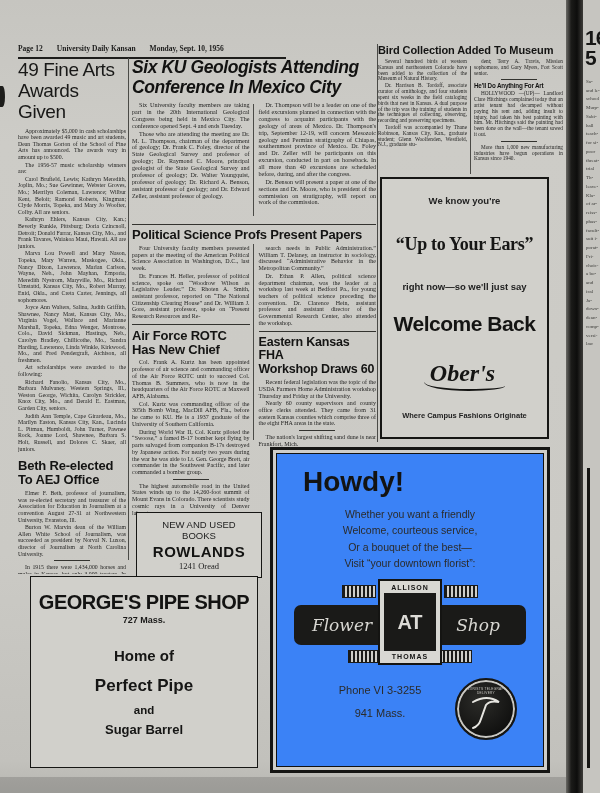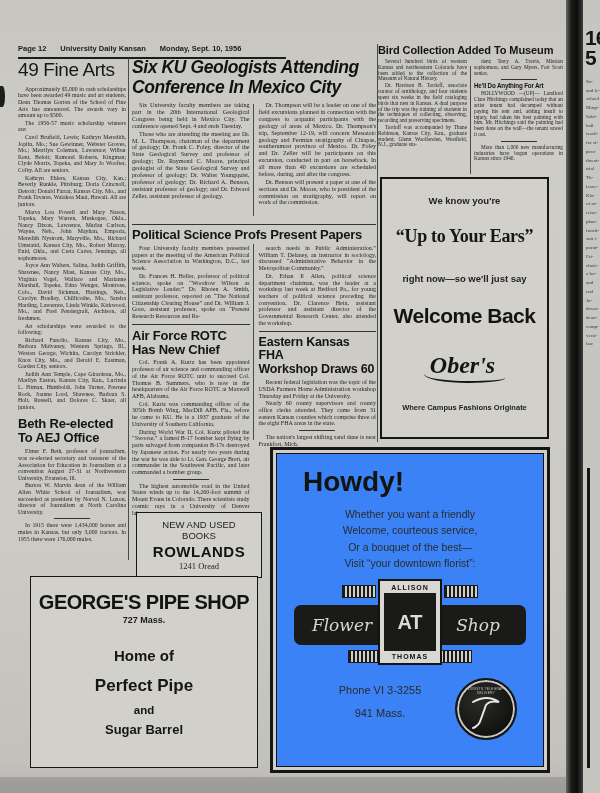--- a/index.html
+++ b/index.html
@@ -21,21 +21,21 @@
           line-height:1.12;letter-spacing:-.4px;color:#121211;margin:0;}
   .h-bold{font-family:"Liberation Sans",sans-serif;font-weight:700;color:#141413;margin:0;letter-spacing:-.2px;}
   .rule{border:0;border-top:1px solid #33332f;margin:4px 0;}
   .shortrule{width:36px;border:0;border-top:1px solid #33332f;margin:3px auto;}
   .vr{position:absolute;width:1px;background:#4a4a46;}
   .twocol{display:flex;gap:9px;}
   .mcol{width:118px;}
   
   .masthead{left:18px;top:44px;width:268px;display:flex;gap:14px;align-items:baseline;
             border-bottom:2px solid #1d1d1b;padding-bottom:4px;
-            font-family:Liberation Sans, sans-serif;font-weight:700;font-size:7.5px;color:#1c1c1b;}
+            font-family:Liberation Serif, serif;font-weight:700;font-size:7.5px;color:#1c1c1b;}
   
   .adbox{position:absolute;background:#d1d0cb;border:2px solid #161614;z-index:5;box-sizing:border-box;}
   .center{text-align:center;}
   .howdy-inner{position:absolute;inset:3px;border:1px solid #121210;background:#3b82f6;overflow:hidden;}
   .logo{position:relative;width:232px;height:86px;margin:8px auto 0 auto;}
   .wing{position:absolute;top:26px;width:96px;height:40px;background:#1a1a18;border-radius:7px;
         display:flex;align-items:center;justify-content:center;color:#d8d7d2;
         font-style:italic;font-size:17px;font-family:"DejaVu Serif",serif;}
   .stripe{position:absolute;width:32px;height:11px;border:1px solid #1a1a18;
           background:repeating-linear-gradient(90deg,#1a1a18 0 2px,#cfcec9 2px 4px);}
@@ -72,21 +72,21 @@
     <span>Monday, Sept. 10, 1956</span>
   </div>
 
   <div class="vr" style="left:128px;top:58px;height:502px;"></div>
   <div class="vr" style="left:377px;top:44px;height:398px;"></div>
   <div class="vr" style="left:253px;top:104px;height:112px;"></div>
   <div class="vr" style="left:253px;top:244px;height:196px;"></div>
   <div class="vr" style="left:470px;top:66px;height:108px;"></div>
 
   <div class="abs body-s" style="left:18px;top:60px;width:108px;height:514px;overflow:hidden;">
-    <h1 class="h-fine"><span>49 Fine Arts</span><br></h1>
+    <h1 class="h-fine"><span>49 Fine Arts</span><br><span>Awards Given</span></h1>
     <p class="bp">Approximately $5,000 in cash scholarships have been awarded 49 music and art students, Dean Thomas Gorton of the School of Fine Arts has announced. The awards vary in amount up to $500.</p>
     <p class="bp">The 1956-57 music scholarship winners are:</p>
     <p class="bp">Carol Brufield, Lewis; Kathryn Meredith, Joplin, Mo.; Sue Gewinner, Webster Groves, Mo.; Merrilyn Coleman, Lawrence; Wilbur Kent, Beloit; Ramond Roberts, Kingman; Clyde Morris, Topeka, and Mary Jo Woofter, Colby. All are seniors.</p>
     <p class="bp">Kathryn Ehlers, Kansas City, Kan.; Beverly Runkle, Pittsburg; Doria Czincnoll, Detroit; Donald Farrar, Kansas City, Mo., and Frank Tavares, Waiakoa Maui, Hawaii. All are juniors.</p>
     <p class="bp">Marva Lou Powell and Mary Nason, Topeka, Mary Warren, Muskogee, Okla., Nancy Dixon, Lawrence, Marlan Carlson, Wayne, Neb., John Mayhan, Emporia, Meredith Nystrom, Maryville, Mo., Richard Umstattd, Kansas City, Mo., Robert Murray, Enid, Okla., and Creta Carter, Jennings, all sophomores.</p>
     <p class="bp">Joyce Ann Walters, Salina, Judith Griffith, Shawnee, Nancy Mast, Kansas City, Mo., Virginia Vogel, Wallace and Marianne Marshall, Topeka, Edna Wenger, Montrose, Colo., David Sickman, Hastings, Neb., Carolyn Bradley, Chillicothe, Mo., Sandra Harding, Lawrence, Linda Winkle, Kirkwood, Mo., and Fred Pendergraft, Atchison, all freshmen.</p>
     <p class="bp">Art scholarships were awarded to the following:</p>
     <p class="bp">Richard Fanolio, Kansas City, Mo., Barbara Mulvaney, Western Springs, Ill., Weston George, Wichita, Carolyn Strickler, Knox City, Mo., and Derald E. Eastman, Garden City, seniors.</p>
     <p class="bp">Judith Ann Temple, Cape Girardeau, Mo., Marilyn Easton, Kansas City, Kan., Lucinda L. Pitman, Humboldt, John Turner, Pawnee Rock, Joanne Lord, Shawnee, Barbara S. Holt, Russell, and Dolores C. Skaer, all juniors.</p>
     <h2 class="h-bold" style="font-size:13px;line-height:1.08;margin:7px 0 3px 0;"><span>Beth Re-elected</span><br><span>To AEJ Office</span></h2>
@@ -152,21 +152,21 @@
         <h3 class="h-bold sans" style="font-size:6.3px;margin:1px 0;">He'll Do Anything For Art</h3>
         <p class="bp">HOLLYWOOD —(UP)— Landlord Clare Hitchings complained today that an artist tenant had decamped without paying his rent and, adding insult to injury, had taken his best painting with him. Mr. Hitchings said the painting had been done on the wall—the tenant sawed it out.</p>
         <hr class="shortrule">
         <p class="bp">More than 1,000 new manufacturing industries have begun operations in Kansas since 1940.</p>
       </div>
     </div>
   </div>
 
   <div class="adbox center" style="left:380px;top:177px;width:169px;height:262px;overflow:hidden;">
     <div class="sans" style="font-weight:700;font-size:9.5px;margin-top:16px;color:#222;">We know you're</div>
-    <div style="font-weight:700;font-size:18px;margin-top:20px;color:#161615;letter-spacing:-.3px;text-align:center;">“Up to Your Ears”</div>
+    <div style="font-weight:700;font-size:18px;margin-top:28px;color:#161615;letter-spacing:-.3px;text-align:center;">“Up to Your Ears”</div>
     <div class="sans" style="font-weight:700;font-size:9.5px;margin-top:26px;color:#222;">right now—so we'll just say</div>
     <div class="sans" style="font-weight:700;font-size:21px;margin-top:20px;color:#141413;letter-spacing:-.5px;">Welcome Back</div>
     <div style="display:inline-block;font-style:italic;font-size:24px;font-weight:700;margin-top:24px;color:#141413;border-bottom:2.5px solid #141413;border-radius:0 0 45% 55%/0 0 5px 9px;padding:0 10px 2px 6px;">Ober's</div>
     <div class="sans" style="font-weight:700;font-size:7.5px;margin-top:20px;color:#222;">Where Campus Fashions Originate</div>
   </div>
 
   <div class="adbox center" style="left:136px;top:512px;width:126px;height:66px;border-width:1.5px;">
     <div class="sans" style="font-size:9.5px;margin-top:6px;color:#222;">NEW AND USED</div>
     <div class="sans" style="font-size:9.5px;color:#222;">BOOKS</div>
     <div class="sans" style="font-weight:700;font-size:15px;letter-spacing:.5px;margin-top:2px;color:#131312;">ROWLANDS</div>

